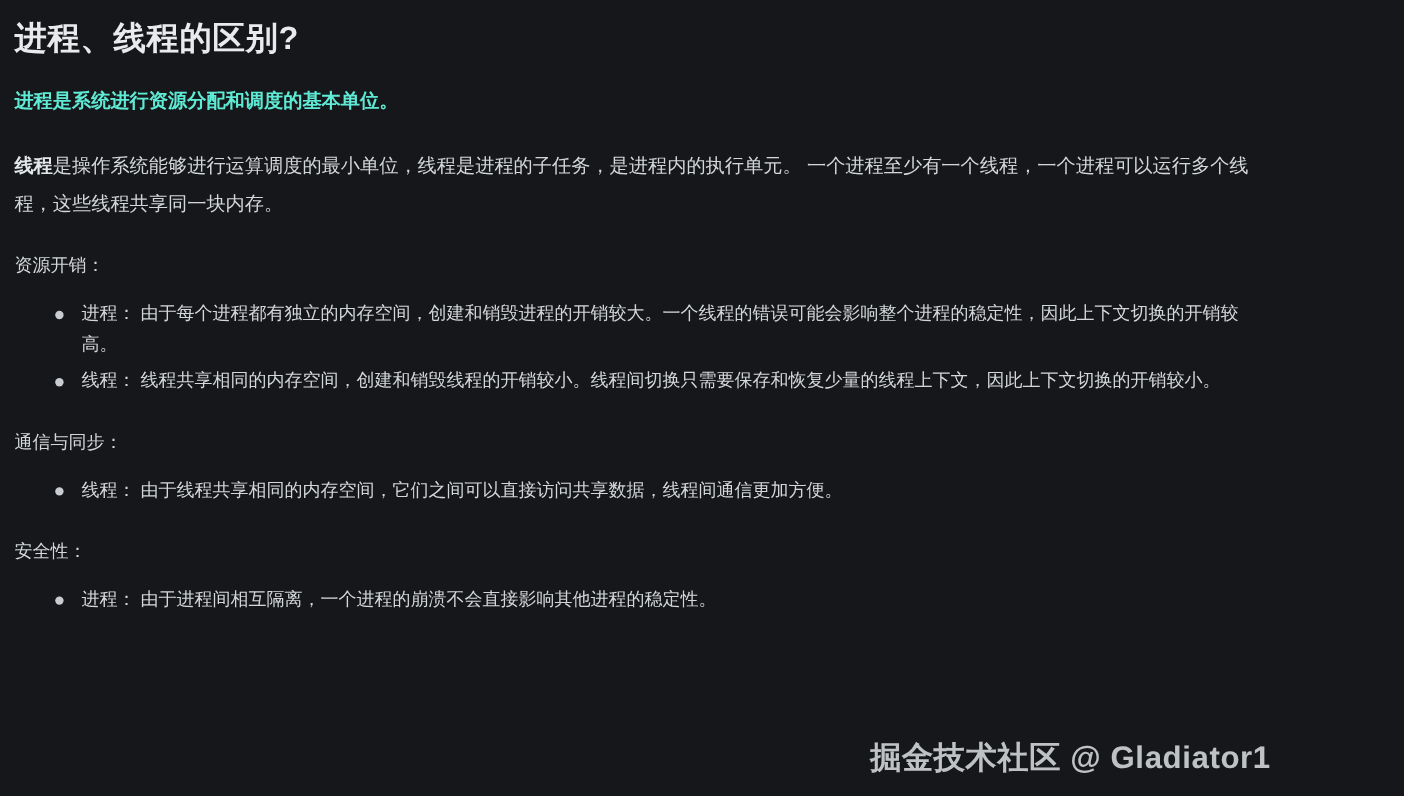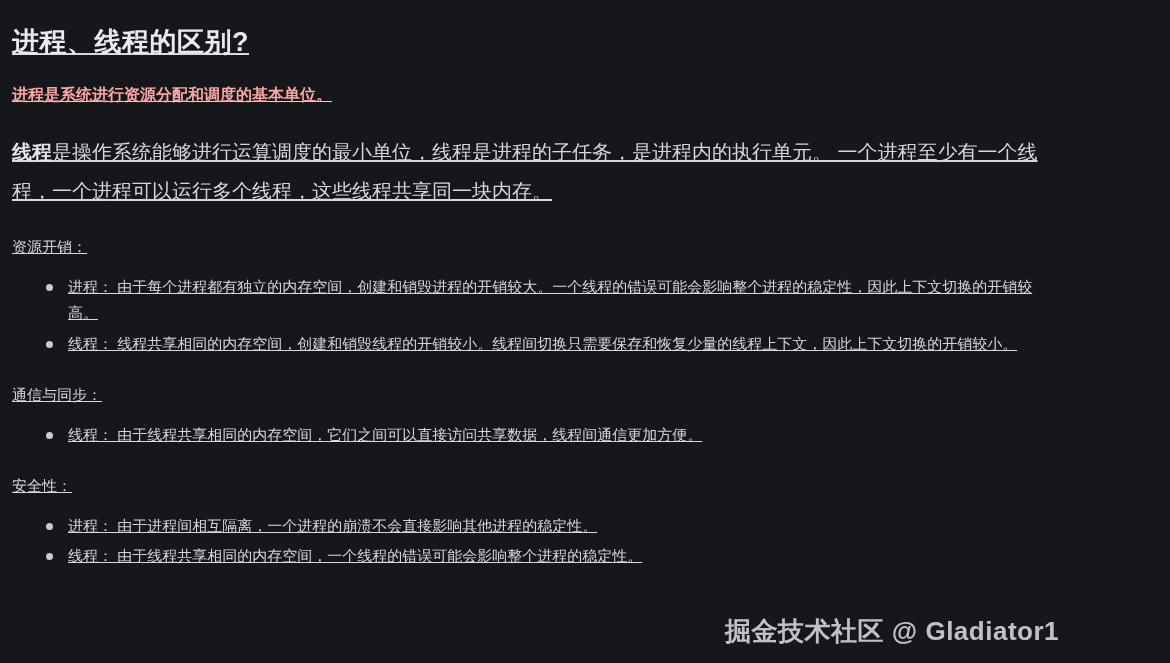--- a/index.html
+++ b/index.html
@@ -10,43 +10,42 @@
   body {
     width: 1170px;
     height: 663px;
     overflow: hidden;
     font-family: "Liberation Sans", "DejaVu Sans", sans-serif;
     color: #d6d9dc;
     position: relative;
   }
   .page {
     box-sizing: border-box;
-    padding: 20px 18px 0 12px;
+    padding: 10px 18px 0 12px;
     width: 1080px;
     height: 663px;
     position: relative;
-    text-decoration: underline;
   }
   h1.title {
     font-size: 27px;
     font-weight: bold;
     color: #e8eaed;
     margin: 6px 0 22px 0;
     letter-spacing: 0.5px;
     line-height: 1.25;
   }
   .lead {
     font-size: 16px;
     font-weight: bold;
-    color: #fca5a5;
+    color: #5eead4;
     margin: 0 0 26px 0;
     line-height: 1.6;
   }
   p.para {
-    font-size: 20px;
+    font-size: 16px;
     line-height: 1.95;
     margin: 1px 0 22px 0;
     color: #d4d7da;
     max-width: 1105px;
   }
   p.para b {
     font-weight: bold;
     color: #e4e7ea;
   }
   p.section {
@@ -111,17 +110,16 @@
   </ul>
 
   <p class="section">通信与同步：</p>
   <ul class="bullets tight">
     <li>线程： 由于线程共享相同的内存空间，它们之间可以直接访问共享数据，线程间通信更加方便。</li>
   </ul>
 
   <p class="section">安全性：</p>
   <ul class="bullets tight">
     <li>进程： 由于进程间相互隔离，一个进程的崩溃不会直接影响其他进程的稳定性。</li>
-    <li>线程： 由于线程共享相同的内存空间，一个线程的错误可能会影响整个进程的稳定性。</li>
   </ul>
 
   <div class="watermark">掘金技术社区 @ Gladiator1</div>
 </div>
 
 </body></html>

